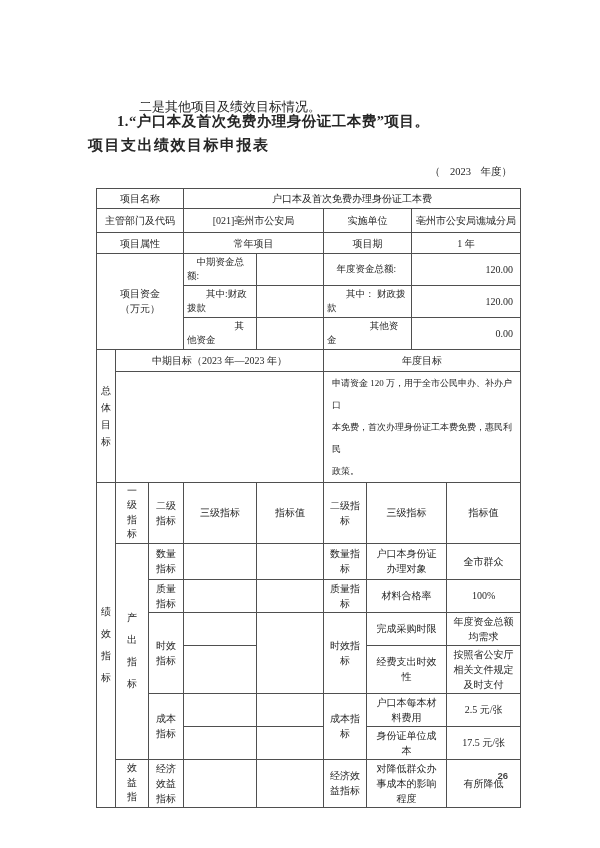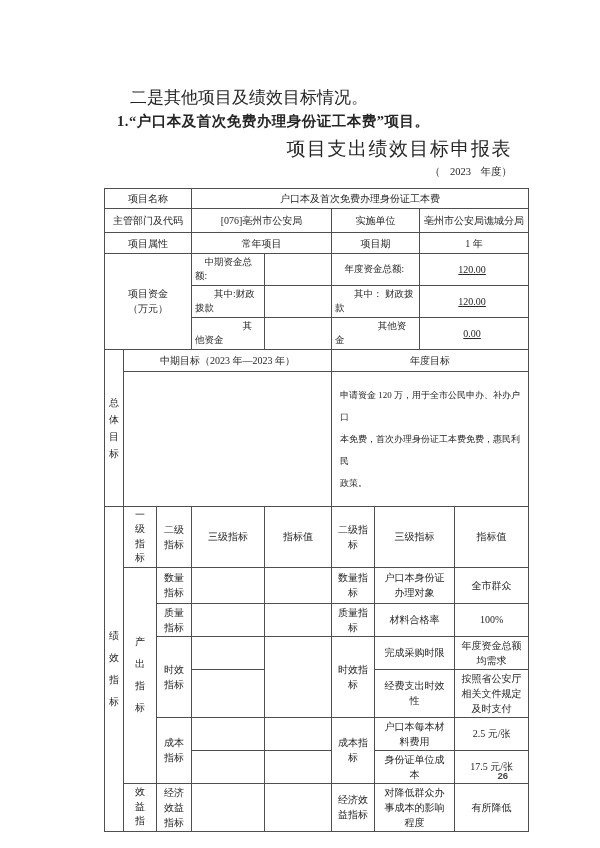--- a/index.html
+++ b/index.html
@@ -1,40 +1,40 @@
 <!DOCTYPE html>
 <html><head>
 <meta charset="utf-8">
 <style>
   html,body{margin:0;padding:0;}
   body{
     width:600px;height:848px;background:#ffffff;position:relative;
     font-family:"Liberation Serif","DejaVu Serif",serif;color:#262626;
     overflow:hidden;
   }
-  .intro{position:absolute;left:123px;top:83px;font-size:17px;line-height:15px;margin:7px;}
+  .intro{position:absolute;left:123px;top:83px;font-size:13px;line-height:15px;margin:16px;}
   .heading{position:absolute;left:113px;top:109px;font-size:14.5px;font-weight:bold;line-height:16px;margin:4px;letter-spacing:.5px;}
-  .title{position:absolute;left:88px;top:136px;width:424px;text-align:right;font-size:19px;font-weight:normal;margin:0;letter-spacing:1.5px;}
+  .title{position:absolute;left:88px;top:136px;width:424px;text-align:left;font-size:15px;font-weight:bold;margin:0;letter-spacing:1.5px;}
   .year{position:absolute;left:88px;top:165px;width:424px;text-align:right;font-size:10.5px;margin:0;word-spacing:7px;}
   table.form{
-    position:absolute;left:104px;top:188px;width:425px;
+    position:absolute;left:96px;top:188px;width:425px;
     border-collapse:collapse;table-layout:fixed;
   }
   td{
     border:1px solid #4f4f4f;font-size:10px;line-height:1.5;
     text-align:center;vertical-align:middle;padding:1px 3px;
     white-space:pre-line;overflow:hidden;
   }
   td.fundlabel{text-align:left;font-size:9.5px;}
   .i1{text-indent:1em}
   .i2{text-indent:2em}
   .i45{text-indent:4.5em}
   .i5{text-indent:5em}
-  td.num{text-align:center;padding-right:7px;text-decoration:underline;}
-  td.goal{text-align:left;vertical-align:top;font-size:9px;line-height:22px;padding:12px 8px;}
+  td.num{text-align:right;padding-right:7px;}
+  td.goal{text-align:left;vertical-align:top;font-size:9px;line-height:22px;padding:0 8px;}
   td.vs{line-height:1.45;}    
   td.vm{line-height:1.7;}     
   td.vtall{line-height:2.2;}  
   .pagenum{
     position:absolute;left:88px;top:770px;width:420px;text-align:right;
     font-family:"Liberation Sans","DejaVu Sans",sans-serif;font-size:9.5px;color:#444;font-weight:bold;
   }
 </style>
 </head>
 <body>
@@ -60,21 +60,21 @@
     </colgroup>
 
     <tbody>
         <tr style="height:20px">
       <td colspan="3">项目名称</td>
       <td colspan="6">户口本及首次免费办理身份证工本费</td>
     </tr>
 
     <tr style="height:24px">
       <td colspan="3">主管部门及代码</td>
-      <td colspan="2">[076]亳州市公安局</td>
+      <td colspan="2">[021]亳州市公安局</td>
       <td colspan="2">实施单位</td>
       <td colspan="2">亳州市公安局谯城分局</td>
     </tr>
 
     <tr style="height:21px">
       <td colspan="3">项目属性</td>
       <td colspan="2">常年项目</td>
       <td colspan="2">项目期</td>
       <td colspan="2">1 年</td>
     </tr>

